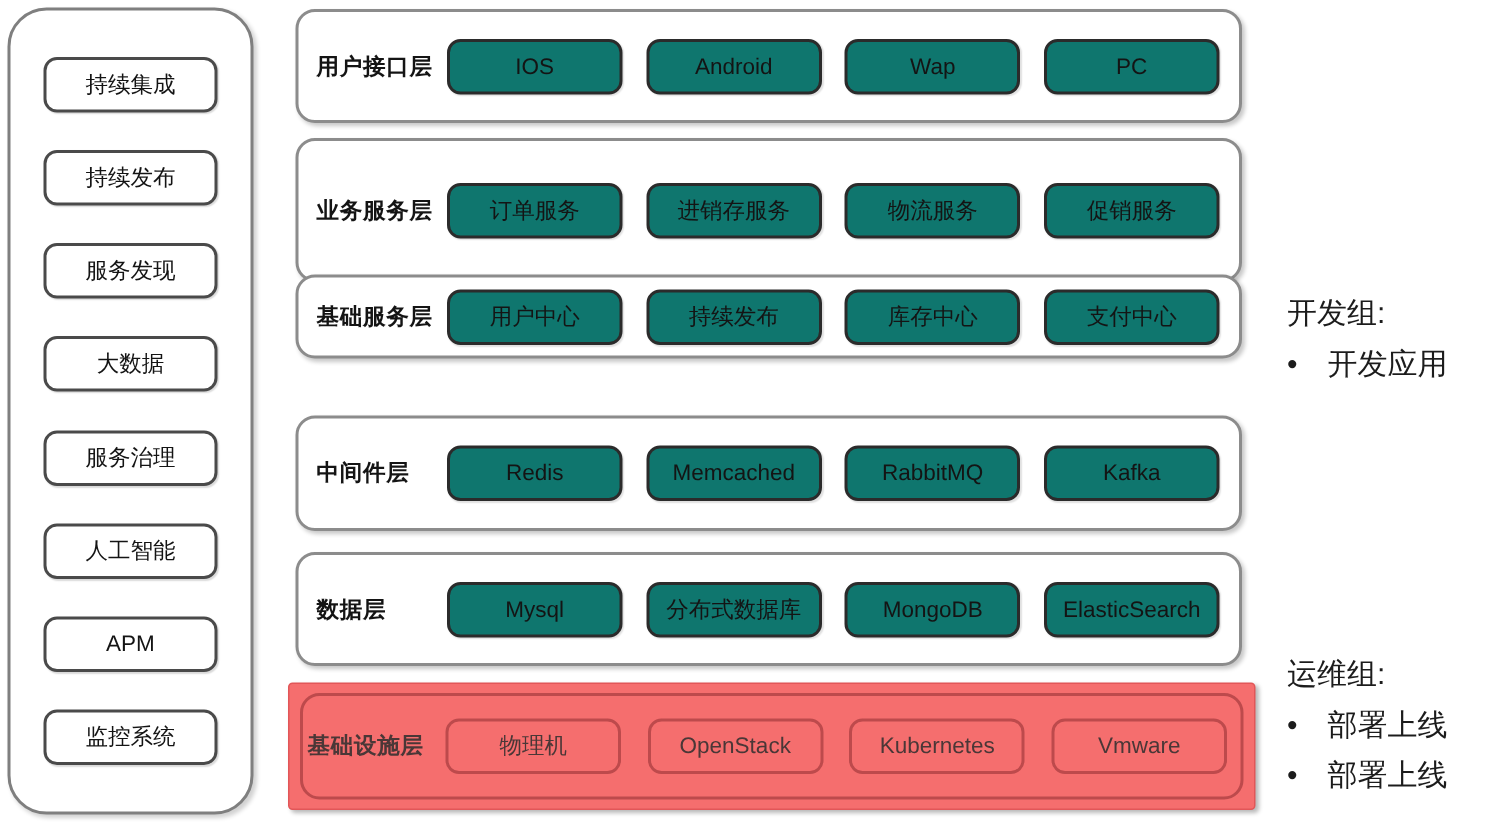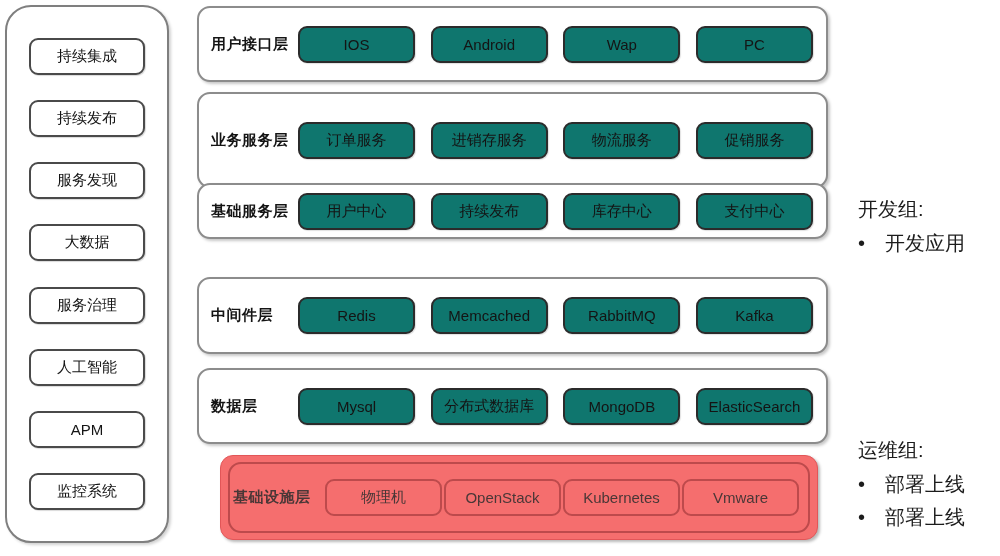--- a/index.html
+++ b/index.html
@@ -45,24 +45,23 @@
     display:flex;align-items:center;justify-content:space-between;z-index:2;
   }
   .layer-box{
     width:117px;height:37px;border:2px solid var(--box-border);border-radius:9px;background:#0f766e;
     display:flex;align-items:center;justify-content:center;
     font-size:15px;color:#141414;box-sizing:border-box;
     box-shadow:1px 1px 1px rgba(0,0,0,.12);
   }
   
   .layer-highlight{
-    left:192px;width:598px;background:var(--hl-fill);
-    border:1px solid var(--hl-border);border-radius:13px;
+    left:192px;width:645px;background:var(--hl-fill);
+    border:1px solid var(--hl-border);border-radius:3px;
     box-shadow:2px 2px 3px rgba(0,0,0,.28);
-    margin-left:28px;
   }
   .hl-frame{
     position:absolute;left:7px;right:7px;top:6px;bottom:6px;
     border:2px solid var(--hl-box-border);border-radius:13px;z-index:1;
   }
   .layer-highlight .layer-label{color:var(--hl-text);}
   .layer-highlight .layer-boxes{left:104px;right:18px;align-items:center;}
   .layer-highlight .layer-box{
     background:transparent;border-color:var(--hl-box-border);
     color:var(--hl-text);box-shadow:none;

